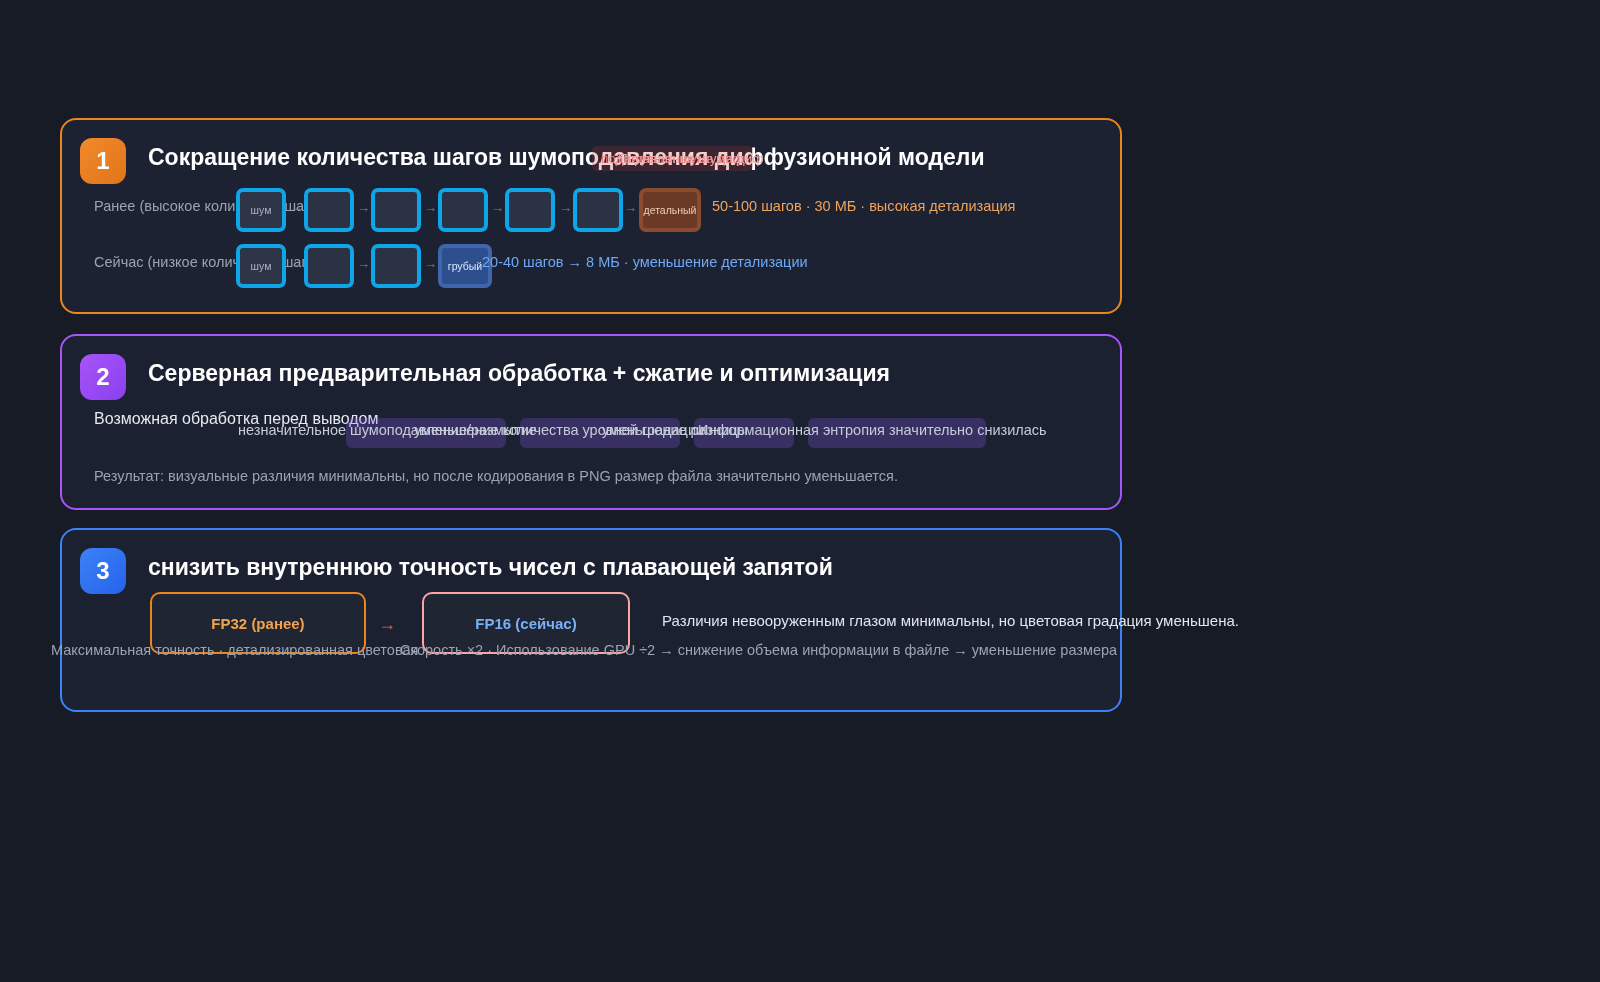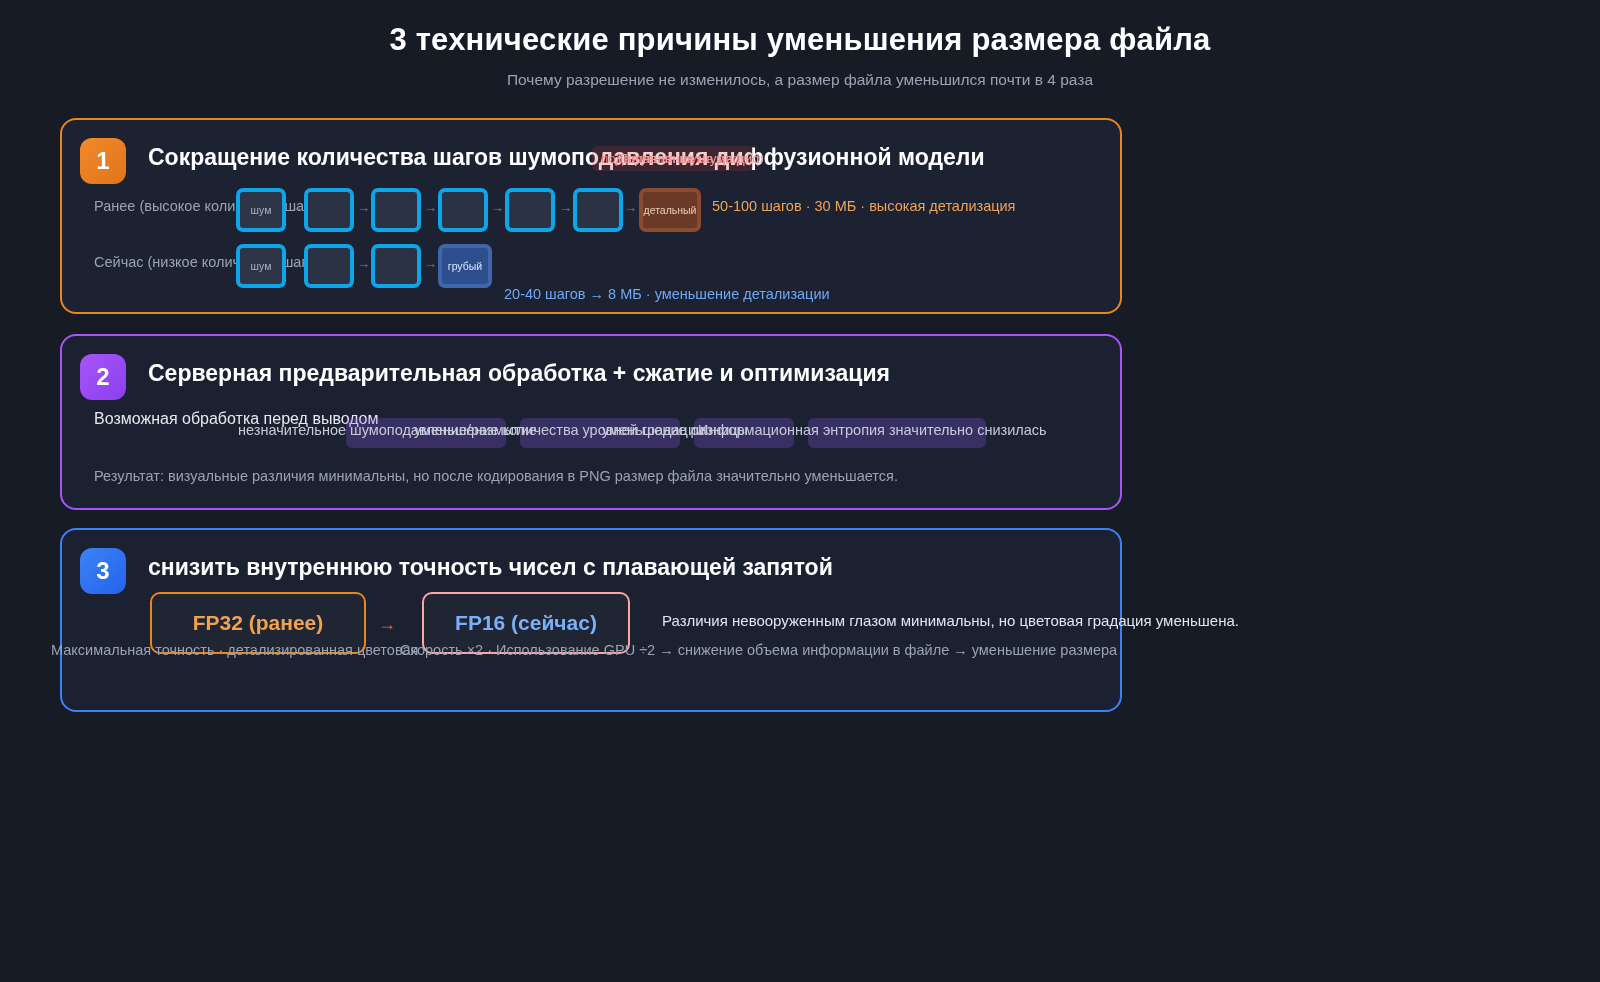--- a/index.html
+++ b/index.html
@@ -190,21 +190,21 @@
   
   .fp-box {
     position: absolute;
     top: 62px;
     height: 62px;
     border-radius: 10px;
     box-sizing: border-box;
     display: flex;
     align-items: center;
     justify-content: center;
-    font-size: 21px;
+    font-size: 15px;
     font-weight: bold;
   }
   .fp-box.fp32 {
     left: 88px;
     width: 216px;
     border: 2px solid #e8861f;
     color: #f2a24e;
     background: #1f2532;
   }
   .fp-box.fp16 {
@@ -251,24 +251,20 @@
     justify-content: center;
     font-size: 14.5px;
     color: #f0a0a0;
   }
 </style>
 </head>
 <body>
 
 <div class="page">
 
-  <div class="header">
-    <div class="title">3 технические причины уменьшения размера файла</div>
-    <div class="subtitle">Почему разрешение не изменилось, а размер файла уменьшился почти в 4 раза</div>
-  </div>
 
   <div class="card one">
     <div class="badge b1">1</div>
     <div class="card-title">Сокращение количества шагов шумоподавления диффузионной модели</div>
 
     <div class="overlay-tag" style="left:530px; top:26px;">подавления шума диф</div>
     <div class="overlay-tag plain" style="left:556px; top:26px;">Подавление шума диф</div>
 
     <div class="row-label" style="left:32px; top:78px;">Ранее (высокое количество шагов):</div>
     <div class="chip noise" style="left:174px; top:68px;">шум</div>
@@ -287,21 +283,21 @@
     <div class="meta-line meta-orange" style="left:650px; top:78px;">50-100 шагов · 30 МБ · высокая детализация</div>
 
     <div class="row-label" style="left:32px; top:134px;">Сейчас (низкое количество шагов):</div>
     <div class="chip noise" style="left:174px; top:124px;">шум</div>
     <span class="arrow" style="left:228px; top:136px;">→</span>
     <div class="chip" style="left:242px; top:124px;"></div>
     <span class="arrow" style="left:295px; top:136px;">→</span>
     <div class="chip" style="left:309px; top:124px;"></div>
     <span class="arrow" style="left:362px; top:136px;">→</span>
     <div class="chip rough" style="left:376px; top:124px;">грубый</div>
-    <div class="meta-line meta-blue" style="left:442px; top:134px;margin-top:32px;">20-40 шагов → 8 МБ · уменьшение детализации</div>
+    <div class="meta-line meta-blue" style="left:420px; top:134px;">20-40 шагов → 8 МБ · уменьшение детализации</div>
   </div>
 
   <div class="card two">
     <div class="badge b2">2</div>
     <div class="card-title">Серверная предварительная обработка + сжатие и оптимизация</div>
 
     <div class="c2-lead">Возможная обработка перед выводом</div>
 
     <div class="pill" style="left:284px; width:160px;"></div>
     <div class="pill" style="left:458px; width:160px;"></div>

